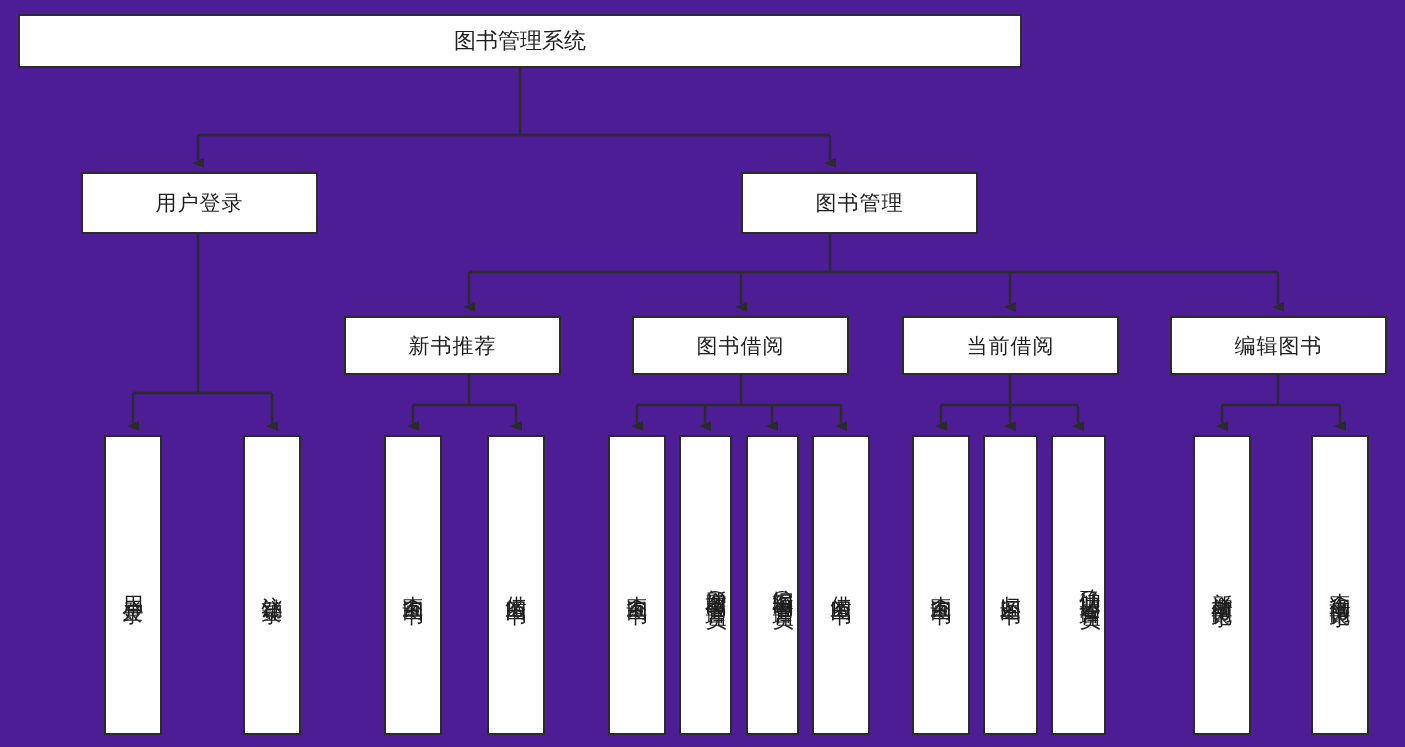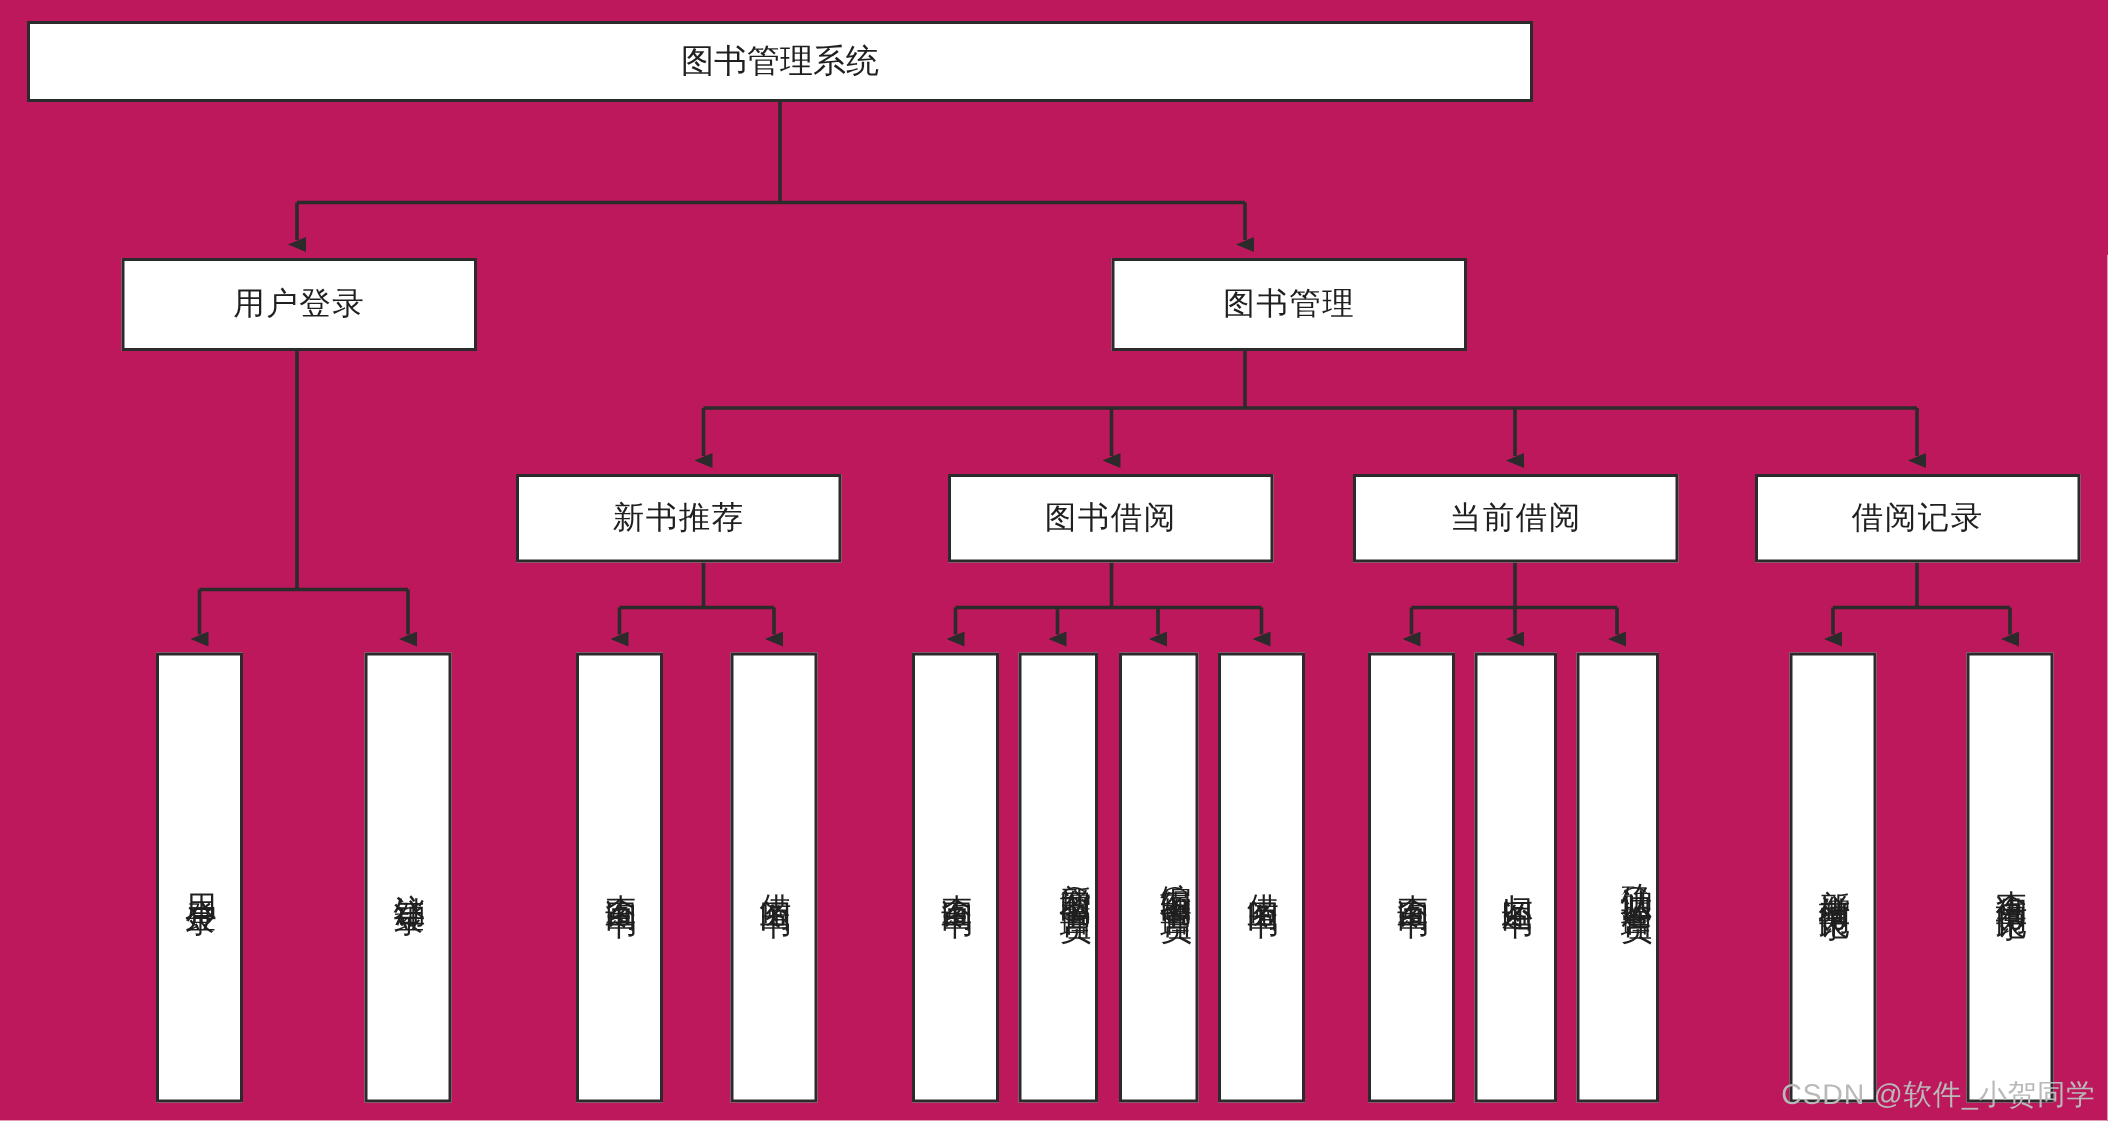--- a/index.html
+++ b/index.html
@@ -8,21 +8,21 @@
     background: #ffffff;
   }
   body {
     font-family: "Liberation Sans", "DejaVu Sans", sans-serif;
     color: #1a1a1a;
   }
   #canvas {
     position: relative;
     width: 1405px;
     height: 747px;
-    background: #be185d;
+    background: #4c1d95;
     overflow: hidden;
   }
   svg.edges {
     position: absolute;
     left: 0;
     top: 0;
     width: 1405px;
     height: 747px;
     pointer-events: none;
   }
@@ -124,35 +124,34 @@
   </svg>
 
   <div class="node root" style="left:18px; top:14px; width:1004px; height:54px;">图书管理系统</div>
 
   <div class="node h" style="left:81px; top:172px; width:237px; height:62px;">用户登录</div>
   <div class="node h" style="left:711px; top:172px; width:237px; height:62px;margin-left:30px;">图书管理</div>
 
   <div class="node h" style="left:344px; top:316px; width:217px; height:59px;">新书推荐</div>
   <div class="node h" style="left:632px; top:316px; width:217px; height:59px;">图书借阅</div>
   <div class="node h" style="left:902px; top:316px; width:217px; height:59px;">当前借阅</div>
-  <div class="node h" style="left:1170px; top:316px; width:217px; height:59px;">借阅记录</div>
+  <div class="node h" style="left:1170px; top:316px; width:217px; height:59px;">编辑图书</div>
 
   <div class="node leaf centered" style="left:104px; top:435px; width:58px; height:300px;">用户登录</div>
   <div class="node leaf centered" style="left:243px; top:435px; width:58px; height:300px;">注销登录</div>
 
   <div class="node leaf centered" style="left:384px; top:435px; width:58px; height:300px;">查询图书</div>
   <div class="node leaf centered" style="left:487px; top:435px; width:58px; height:300px;">借阅图书</div>
 
   <div class="node leaf centered" style="left:608px; top:435px; width:58px; height:300px;">查询图书</div>
   <div class="node leaf" style="left:679px; top:435px; width:53px; height:300px;">新增图书（管理员）</div>
   <div class="node leaf" style="left:746px; top:435px; width:53px; height:300px;">编辑图书（管理员）</div>
   <div class="node leaf centered" style="left:812px; top:435px; width:58px; height:300px;">借阅图书</div>
 
   <div class="node leaf centered" style="left:912px; top:435px; width:58px; height:300px;">查询图书</div>
   <div class="node leaf centered" style="left:983px; top:435px; width:55px; height:300px;">归还图书</div>
   <div class="node leaf" style="left:1051px; top:435px; width:55px; height:300px;">确认归还（管理员）</div>
 
   <div class="node leaf centered" style="left:1193px; top:435px; width:58px; height:300px;">新增借阅记录</div>
   <div class="node leaf centered" style="left:1311px; top:435px; width:58px; height:300px;">查询借阅记录</div>
 
-  <div class="watermark">CSDN @软件_小贺同学</div>
 
 </div>
 
 </body></html>

